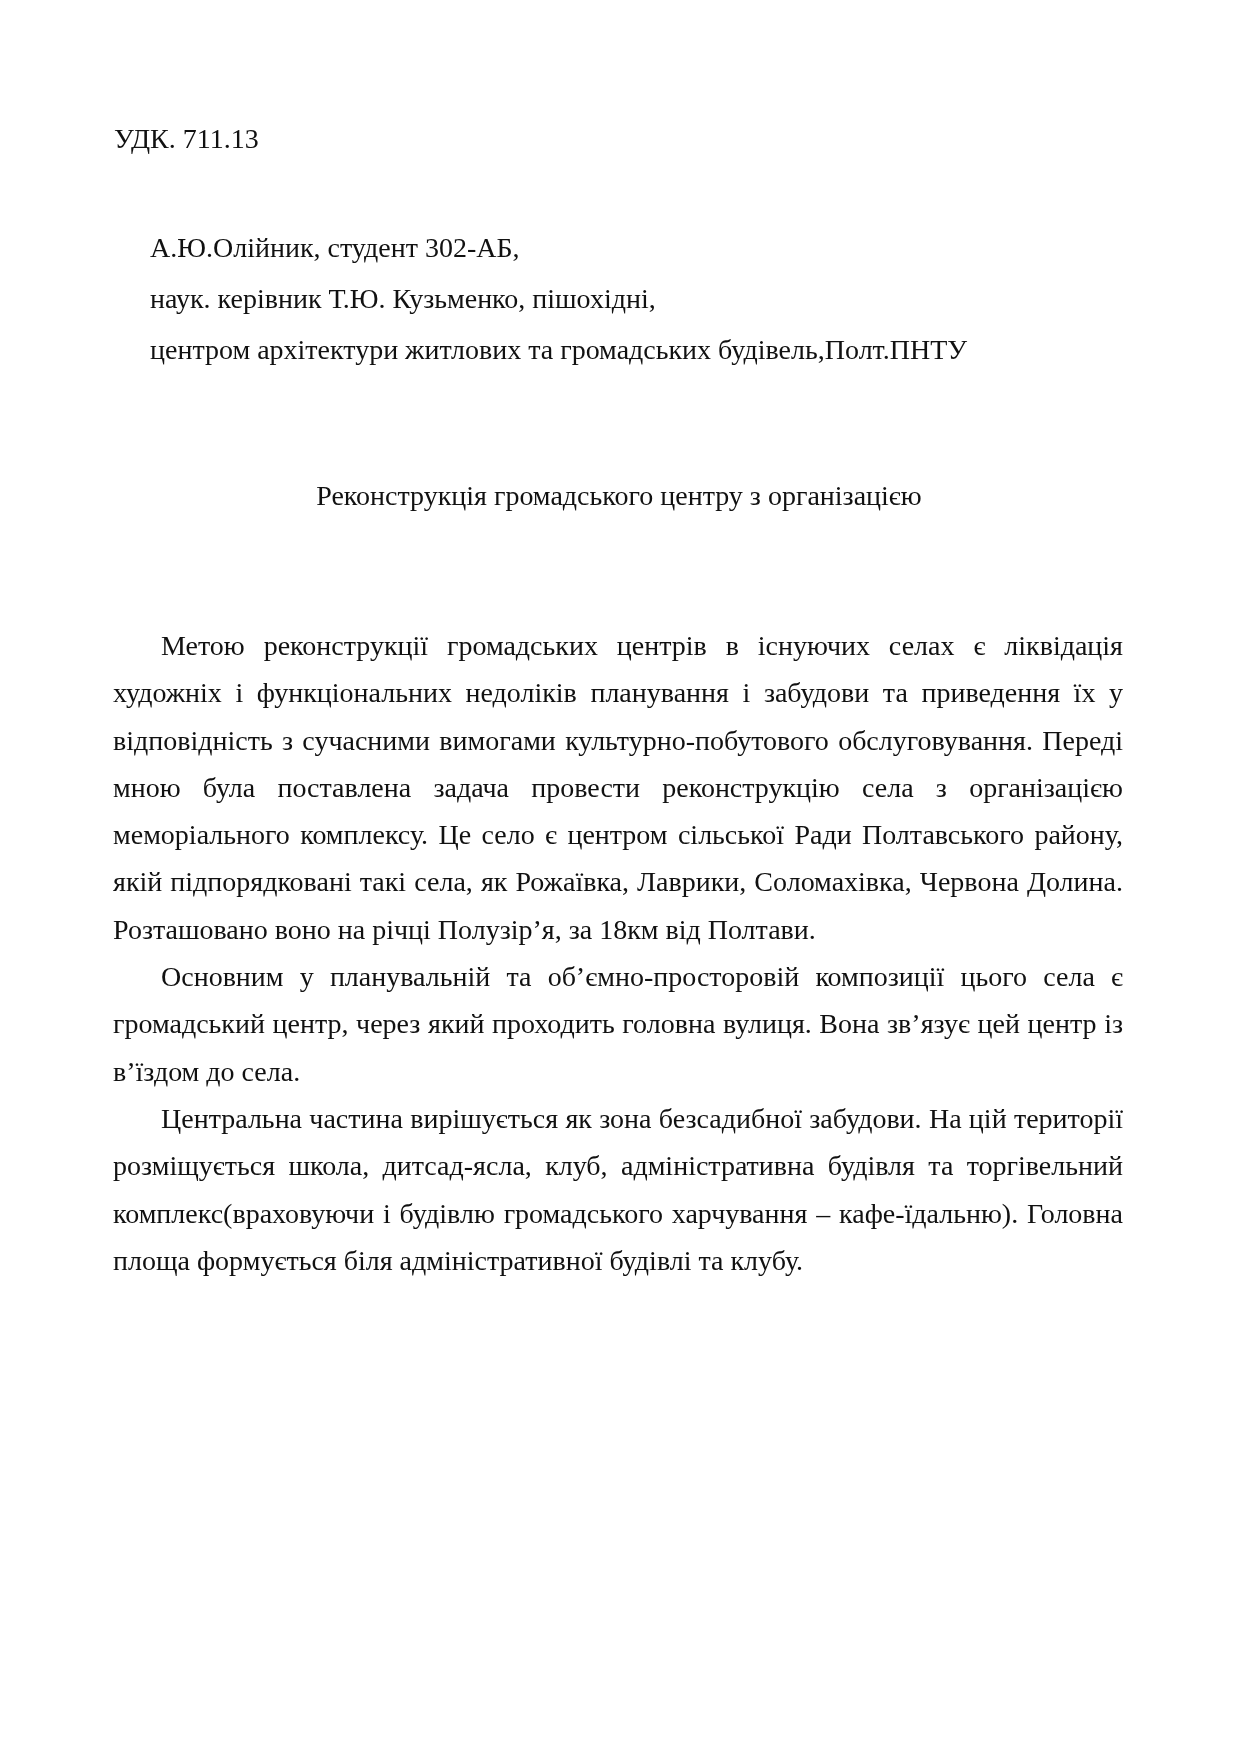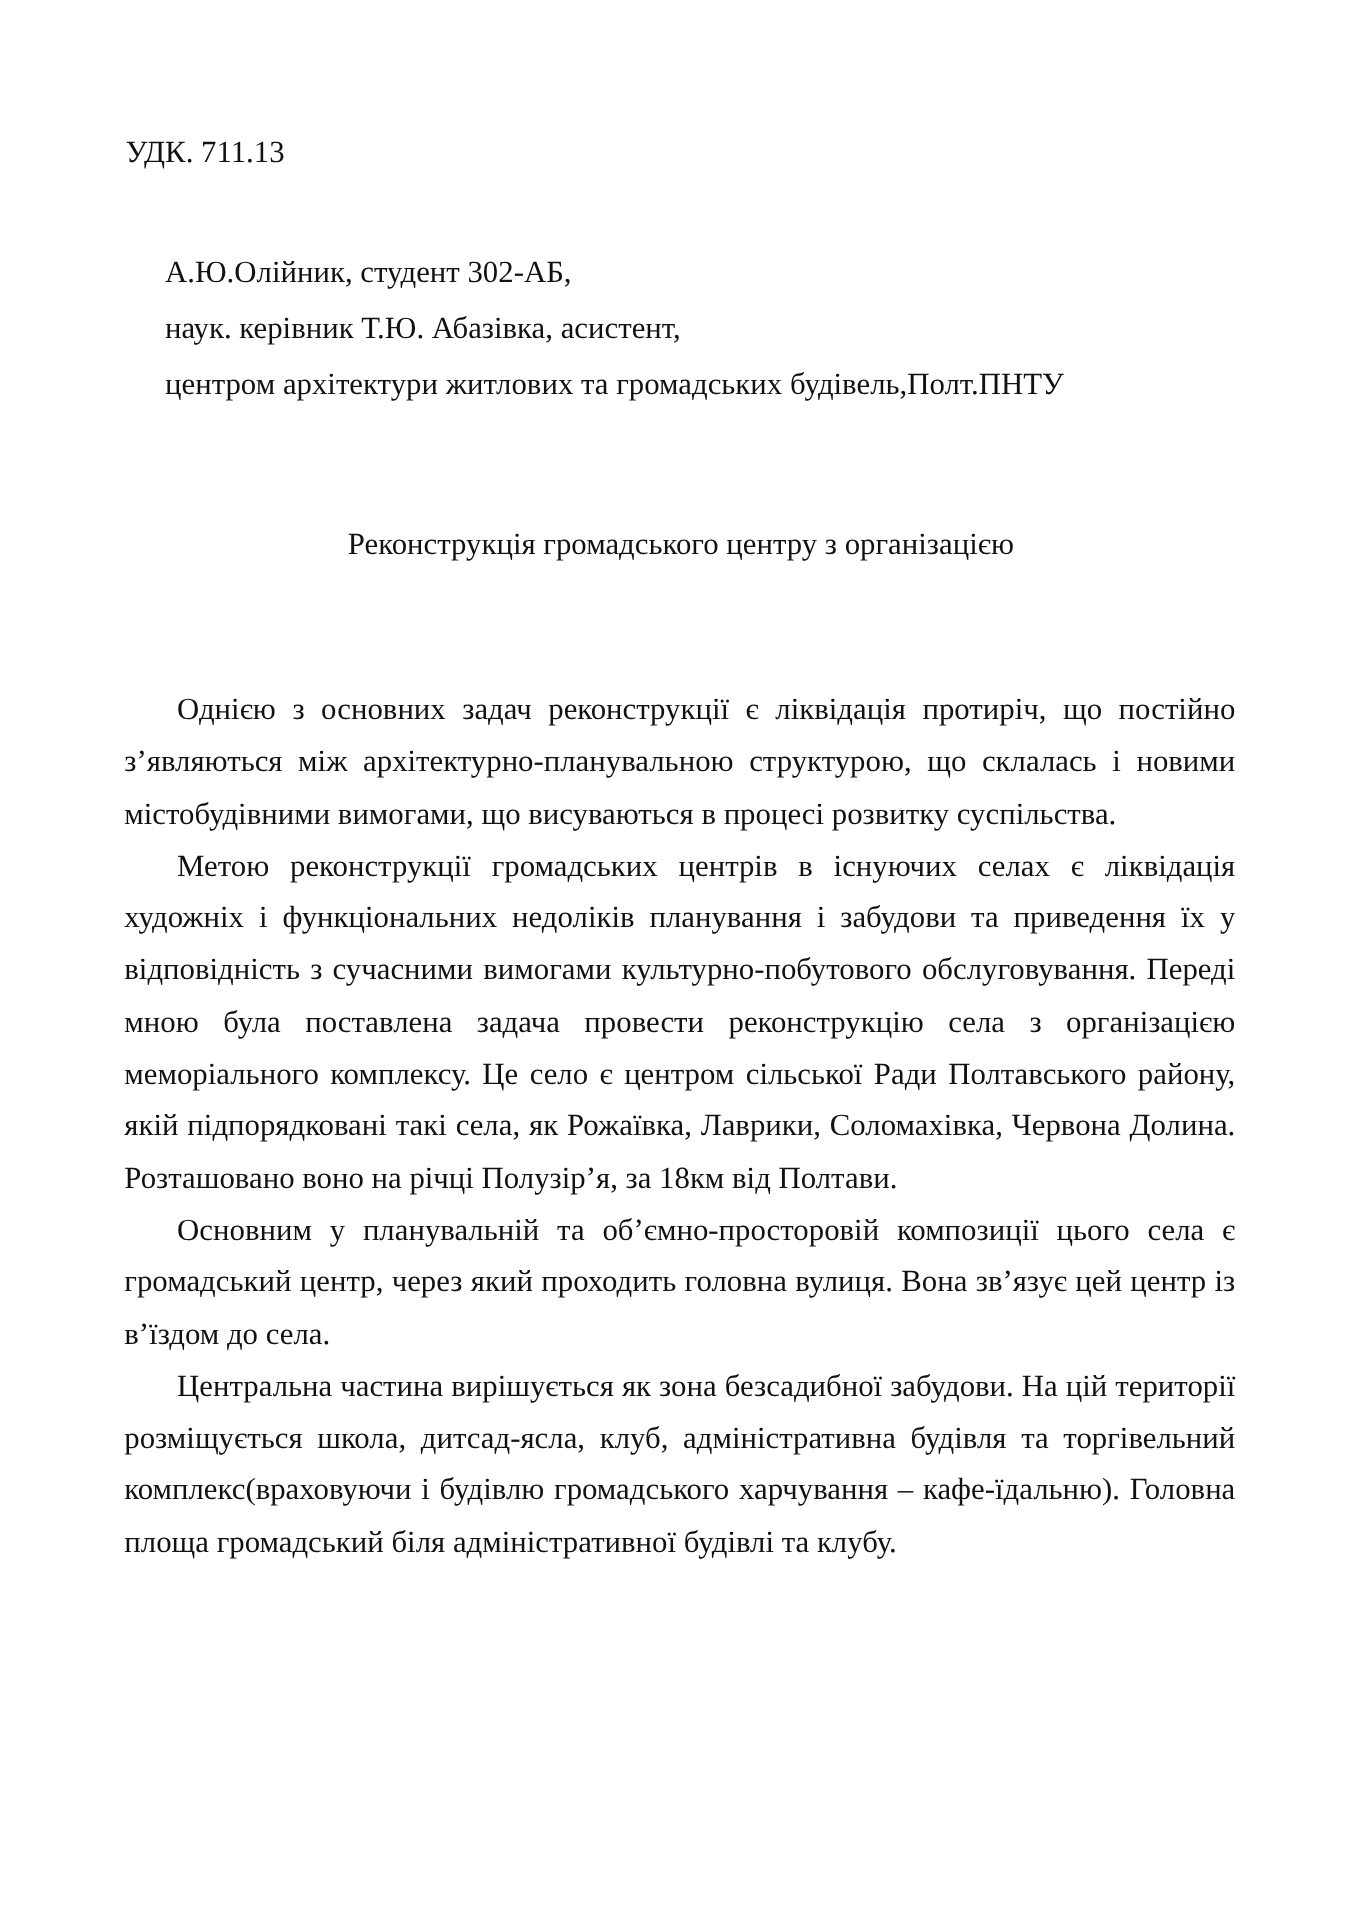--- a/index.html
+++ b/index.html
@@ -16,27 +16,26 @@
   .body p { margin: 0; text-indent: 48px; }
 </style>
 </head>
 <body>
 
 <div class="page">
   <div class="udc">УДК. 711.13</div>
 
   <div class="authors">
     <div>А.Ю.Олійник, студент 302-АБ,</div>
-    <div>наук. керівник Т.Ю. Абазівка, асистент,</div>
+    <div>наук. керівник Т.Ю. Кузьменко, пішохідні,</div>
     <div>центром архітектури житлових та громадських будівель,Полт.ПНТУ</div>
   </div>
 
   <div class="title">
     <div class="t1">Реконструкція громадського центру з організацією</div>
   </div>
 
   <div class="body">
-    <p>Однією з основних задач реконструкції є ліквідація протиріч, що постійно з’являються між архітектурно-планувальною структурою, що склалась і новими містобудівними вимогами, що висуваються в процесі розвитку суспільства.</p>
     <p>Метою реконструкції громадських центрів в існуючих селах є ліквідація художніх і функціональних недоліків планування і забудови та приведення їх у відповідність з сучасними вимогами культурно-побутового обслуговування. Переді мною була поставлена задача провести реконструкцію села з організацією меморіального комплексу. Це село є центром сільської Ради Полтавського району, якій підпорядковані такі села, як Рожаївка, Лаврики, Соломахівка, Червона Долина. Розташовано воно на річці Полузір’я, за 18км від Полтави.</p>
     <p>Основним у планувальній та об’ємно-просторовій композиції цього села є громадський центр, через який проходить головна вулиця. Вона зв’язує цей центр із в’їздом до села.</p>
-    <p>Центральна частина вирішується як зона безсадибної забудови. На цій території розміщується школа, дитсад-ясла, клуб, адміністративна будівля та торгівельний комплекс(враховуючи і будівлю громадського харчування – кафе-їдальню). Головна площа громадський біля адміністративної будівлі та клубу.</p>
+    <p>Центральна частина вирішується як зона безсадибної забудови. На цій території розміщується школа, дитсад-ясла, клуб, адміністративна будівля та торгівельний комплекс(враховуючи і будівлю громадського харчування – кафе-їдальню). Головна площа формується біля адміністративної будівлі та клубу.</p>
   </div>
 </div>
 
 </body></html>

